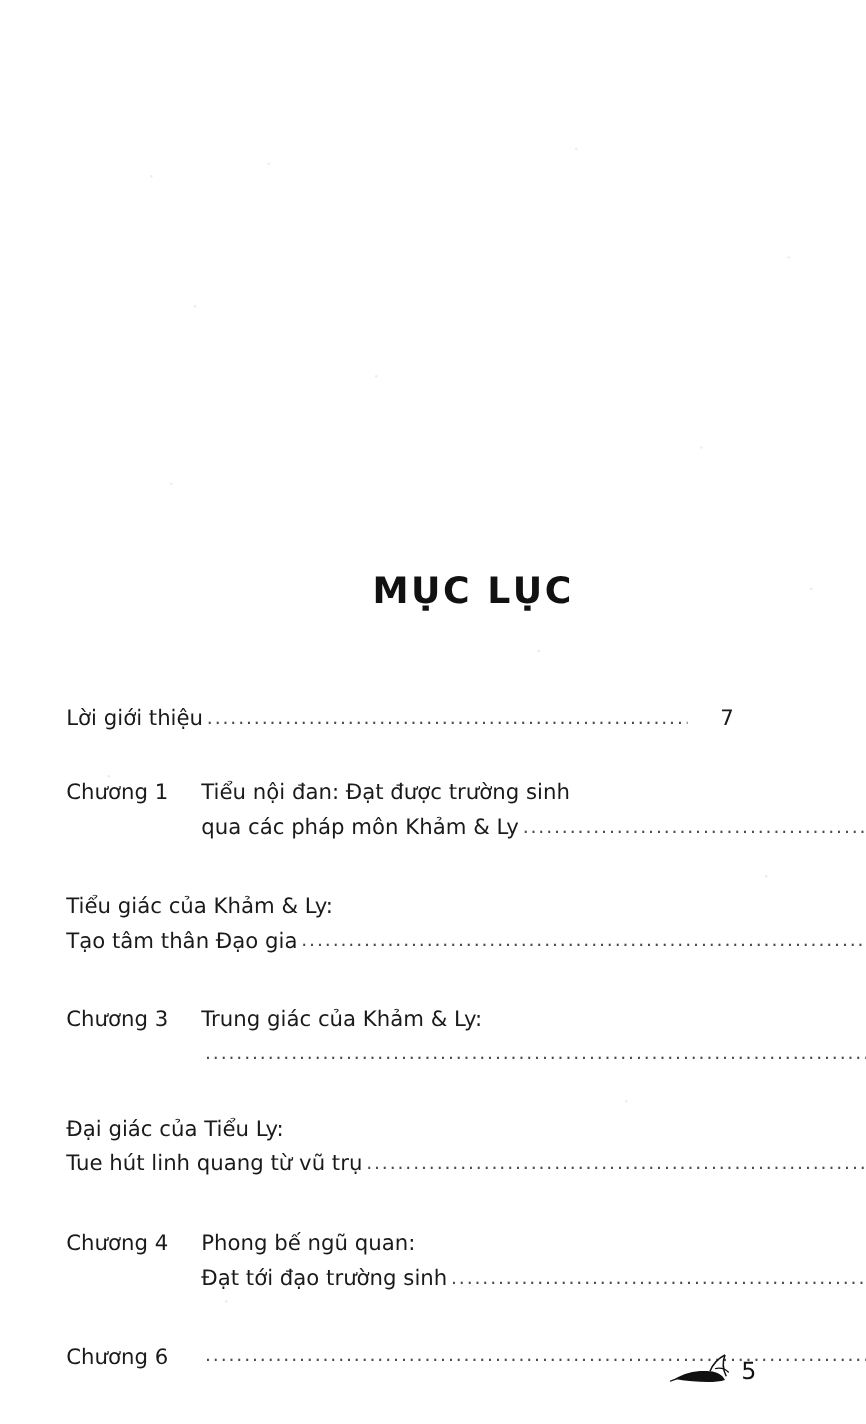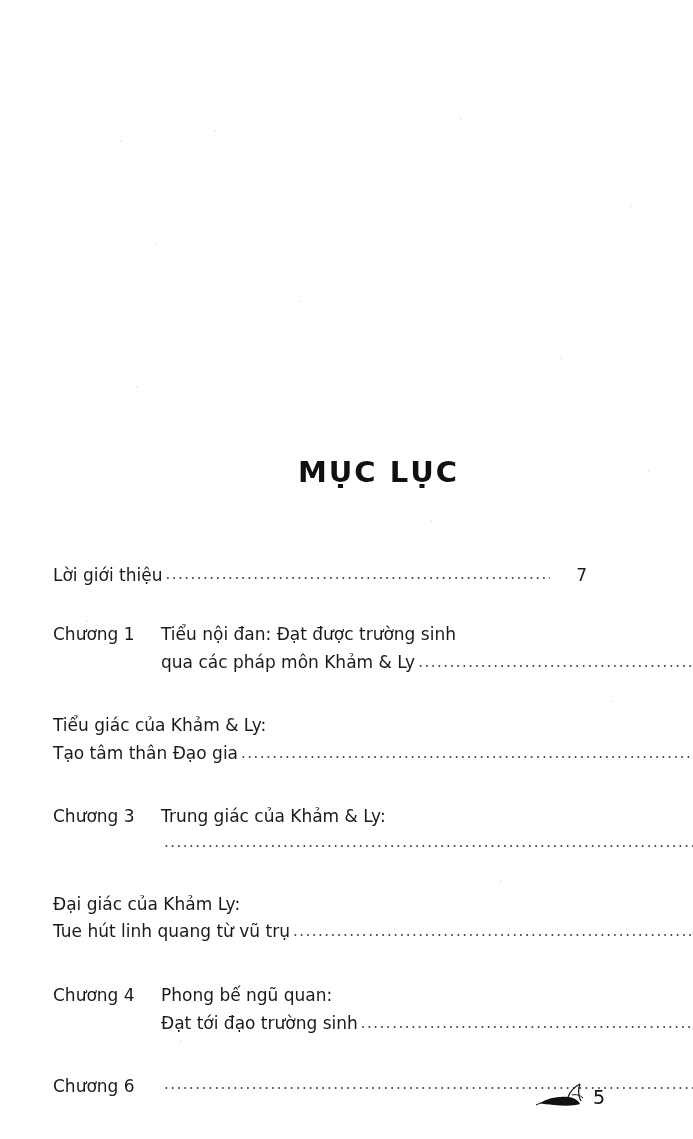--- a/index.html
+++ b/index.html
@@ -181,21 +181,21 @@
         <div class="line">
           <span class="dots">................................................................................................</span>
 
         </div>
       </div>
     </div>
 
     <div class="entry">
       <div class="chap-body">
         <div class="line nodots">
-          <span class="txt">Đại giác của Khảm Ly:</span>
+          <span class="txt">Đại giác của Tiểu Ly:</span>
 
         </div>
         <div class="line">
           <span class="txt">Tue hút linh quang từ vũ trụ</span>
           <span class="dots">................................................................................................</span>
 
         </div>
       </div>
     </div>
 

